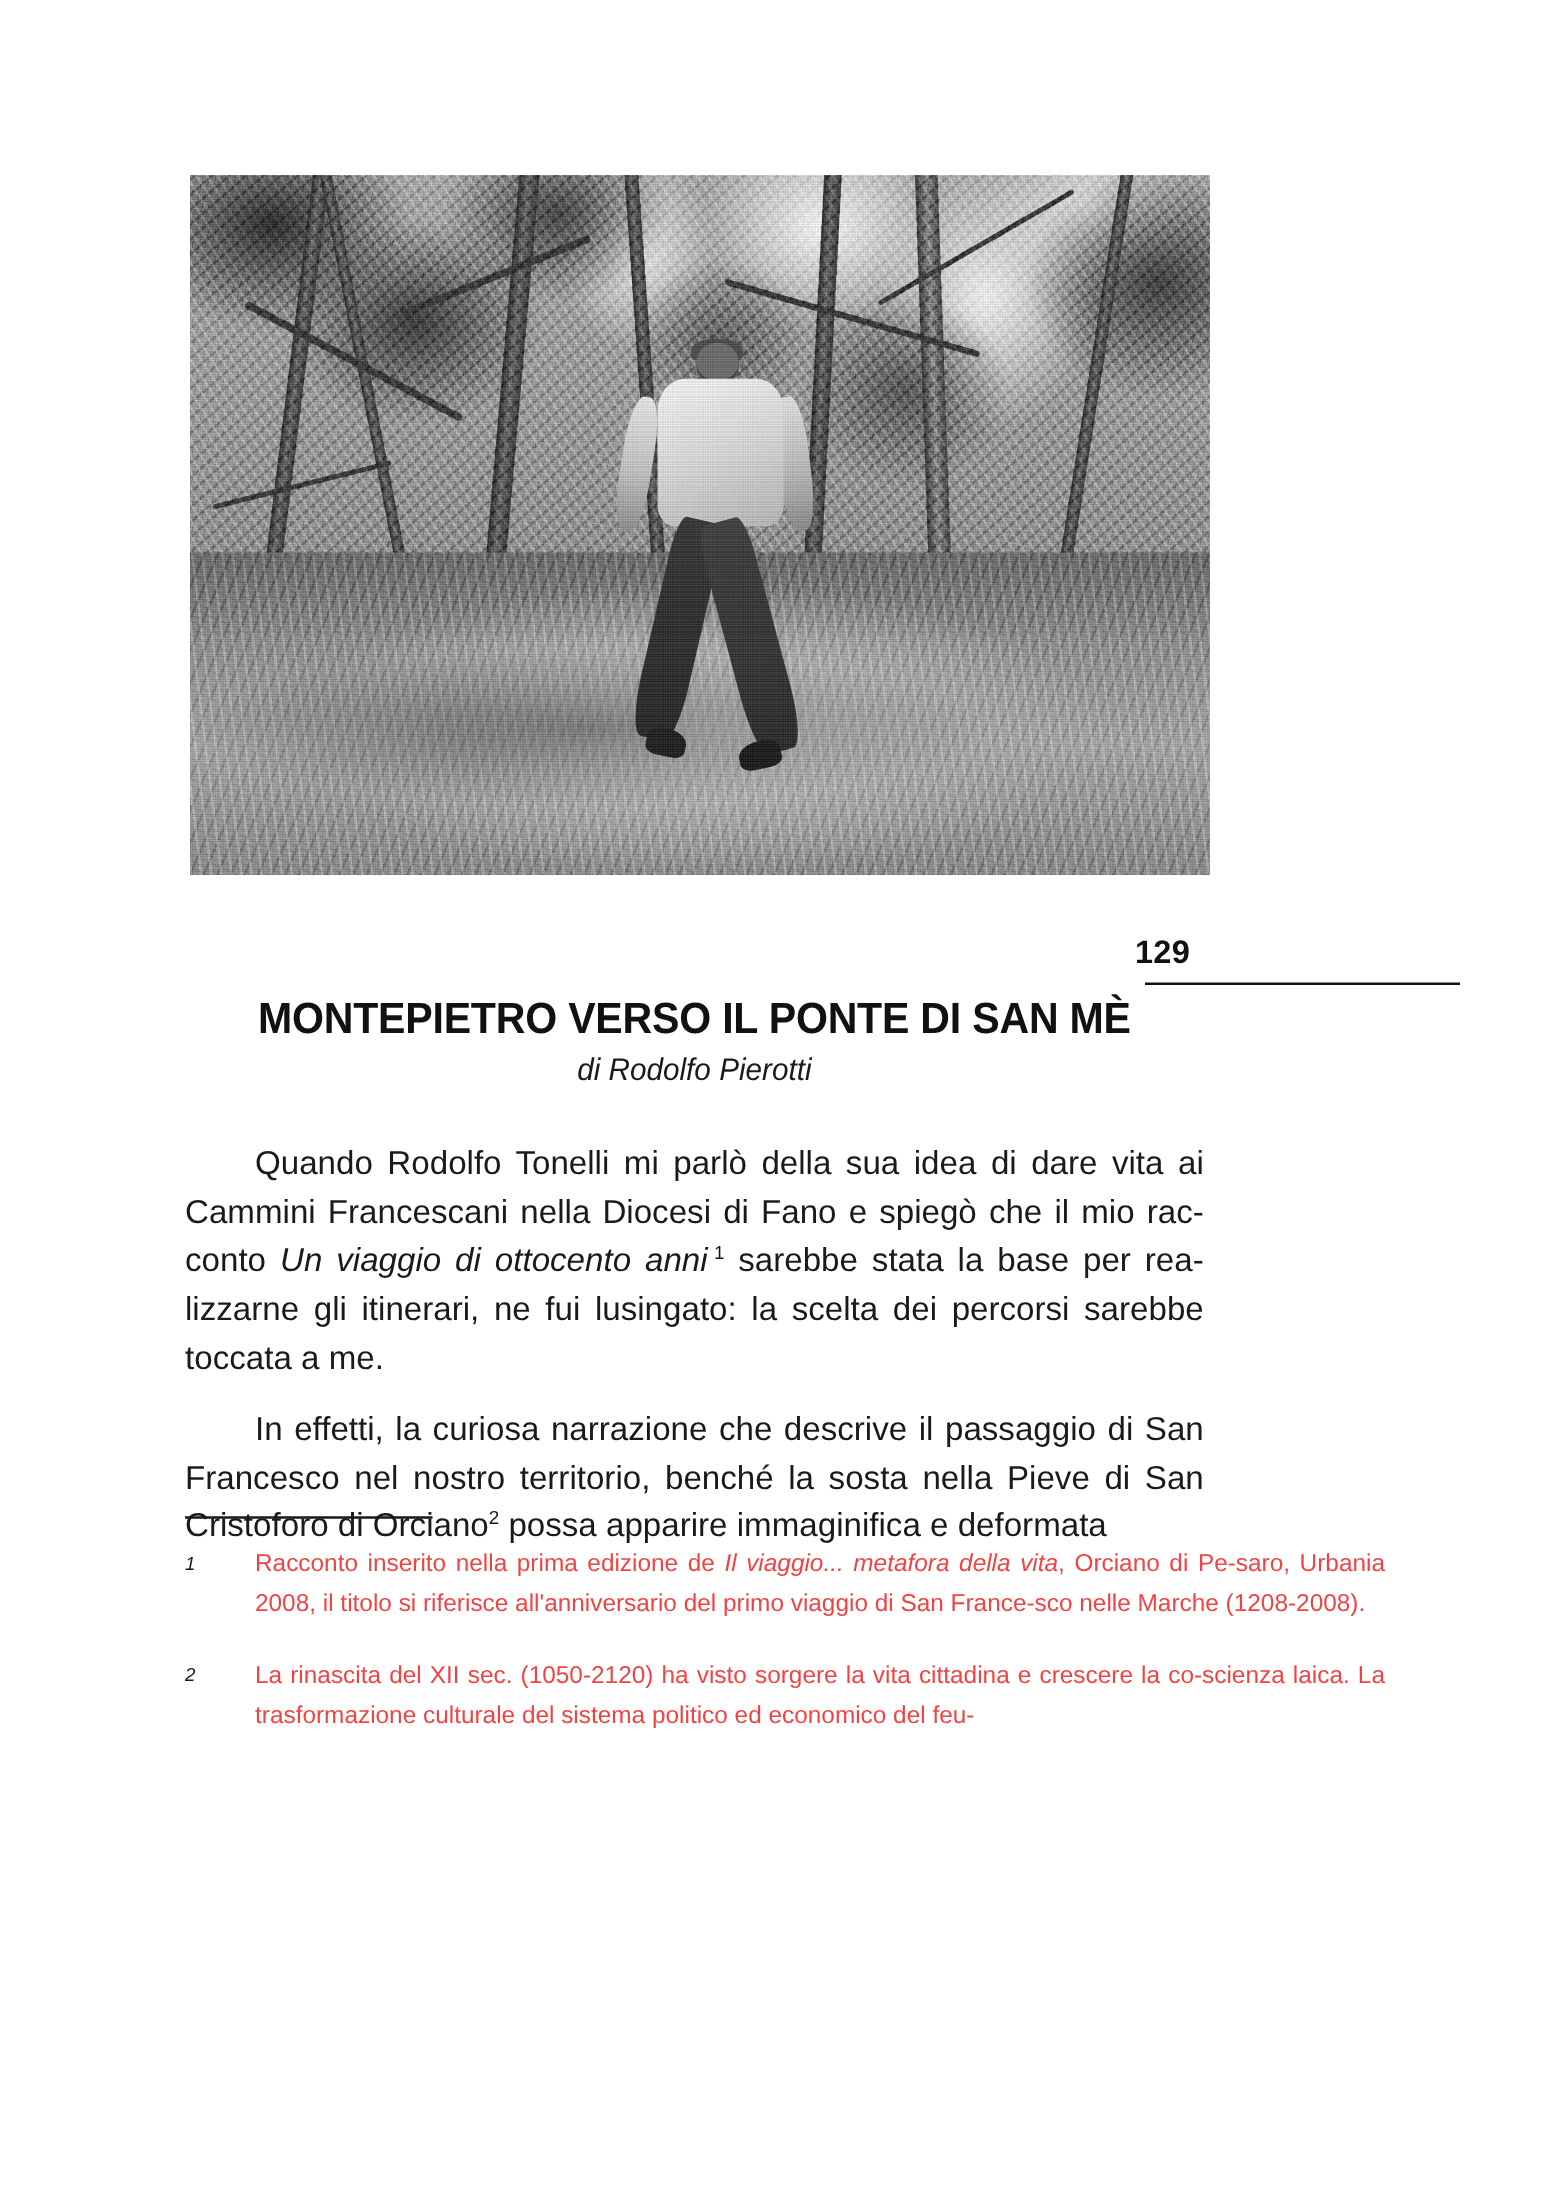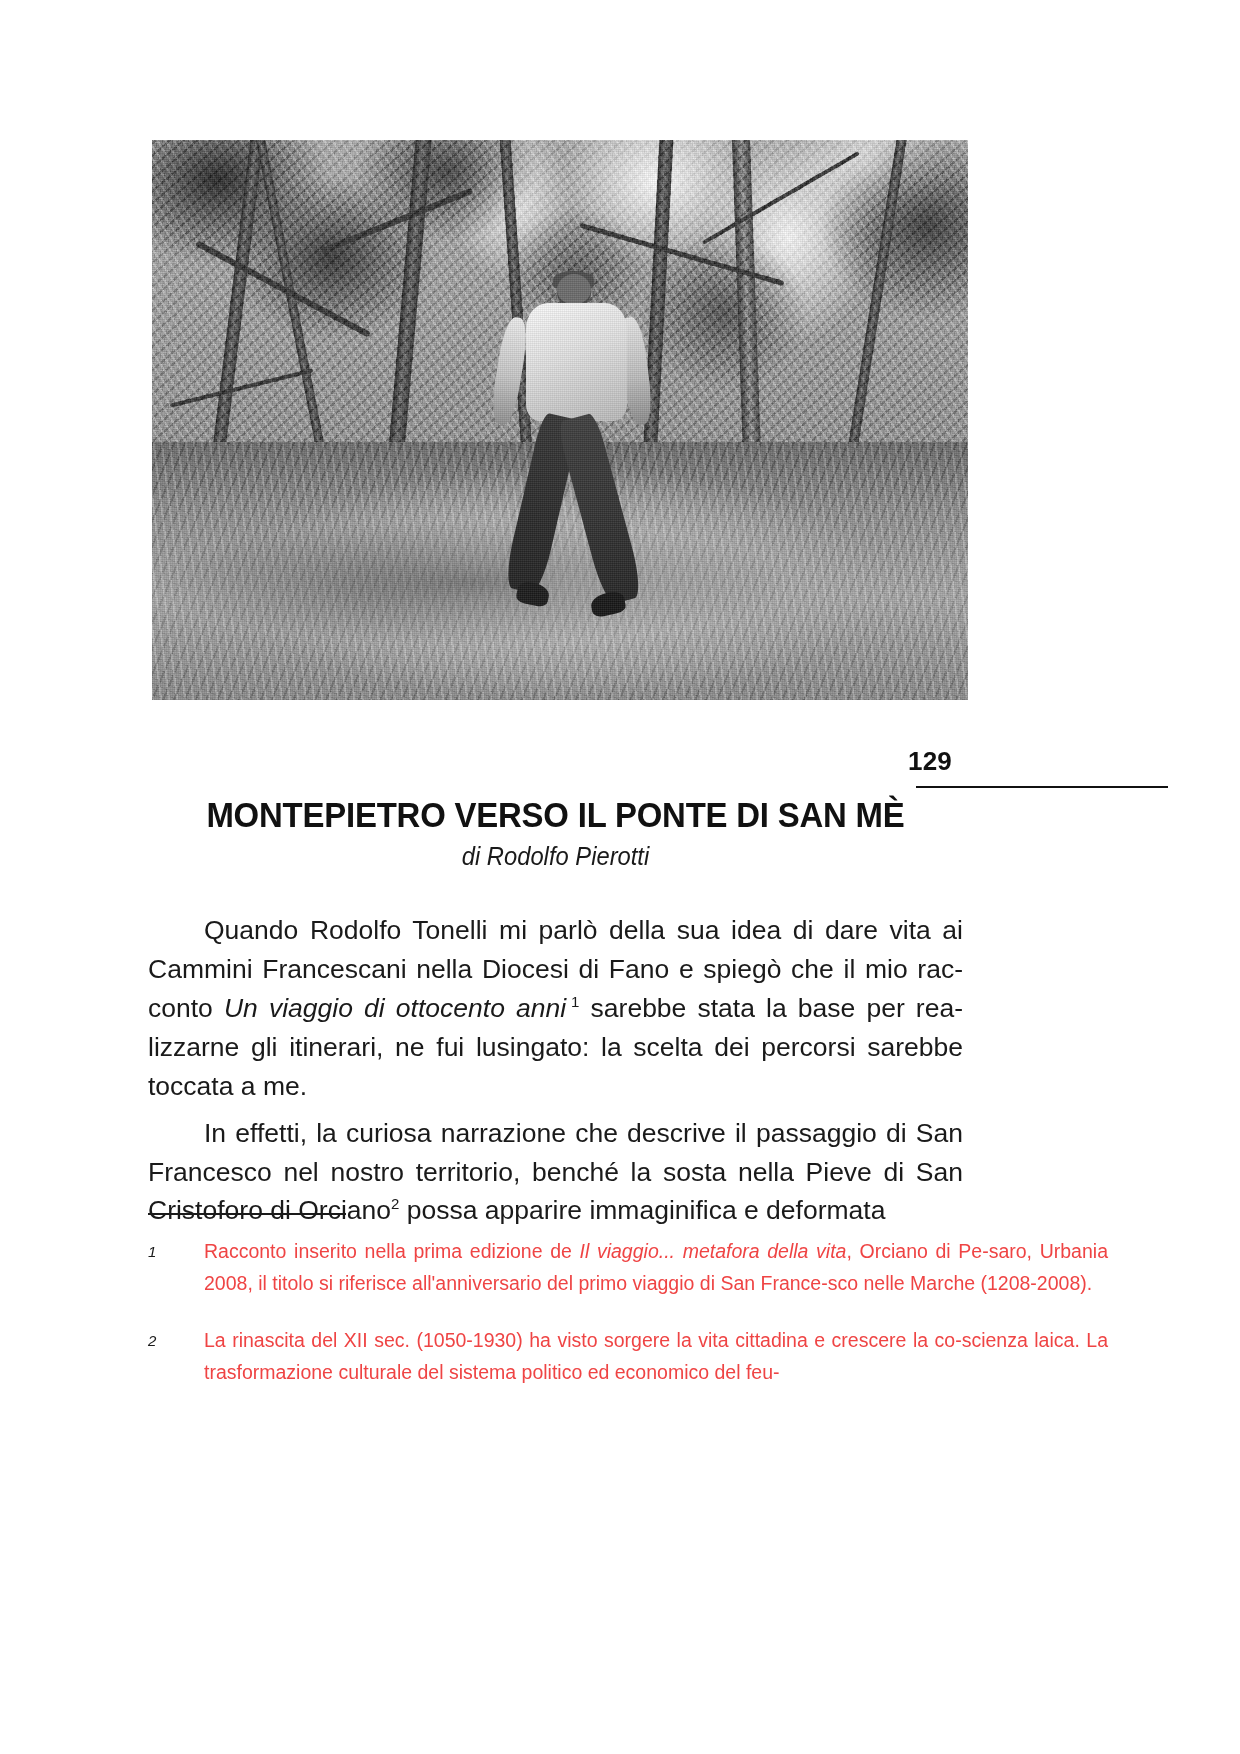--- a/index.html
+++ b/index.html
@@ -223,21 +223,21 @@
     font-size: 26.5px;
     line-height: 1.47;
     text-align: justify;
     text-justify: inter-word;
     color: #1a1a1a;
     margin: 0;
     text-indent: 56px;
     hyphens: manual;
   }
   .body-p.first { margin-top: 40px; }
-  .body-p.second { margin-top: 8px; }
+  .body-p.second { margin-top: 18px; }
   .body-p em { font-style: italic; }
   sup.fn {
     font-size: 15px;
     vertical-align: super;
     line-height: 0;
   }
   sup.fn.spaced { padding-left: 5px; }
 
   
   .fn-rule {
@@ -339,17 +339,17 @@
 
   <div class="fn-rule"></div>
 
   <div class="footnotes">
     <div class="footnote">
       <div class="fn-marker">1</div>
       <div class="fn-text"><span>Racconto inserito nella prima edizione de </span><em>Il viaggio... metafora della vita</em><span>, Orciano di Pe-saro, Urbania 2008, il titolo si riferisce all'anniversario del primo viaggio di San France-sco nelle Marche (1208-2008).</span></div>
     </div>
     <div class="footnote">
       <div class="fn-marker">2</div>
-      <div class="fn-text"><span>La rinascita del XII sec. (1050-1930) ha visto sorgere la vita cittadina e crescere la co-scienza laica. La trasformazione culturale del sistema politico ed economico del feu-</span></div>
+      <div class="fn-text"><span>La rinascita del XII sec. (1050-2120) ha visto sorgere la vita cittadina e crescere la co-scienza laica. La trasformazione culturale del sistema politico ed economico del feu-</span></div>
     </div>
   </div>
 
 </div>
 
 </body></html>

